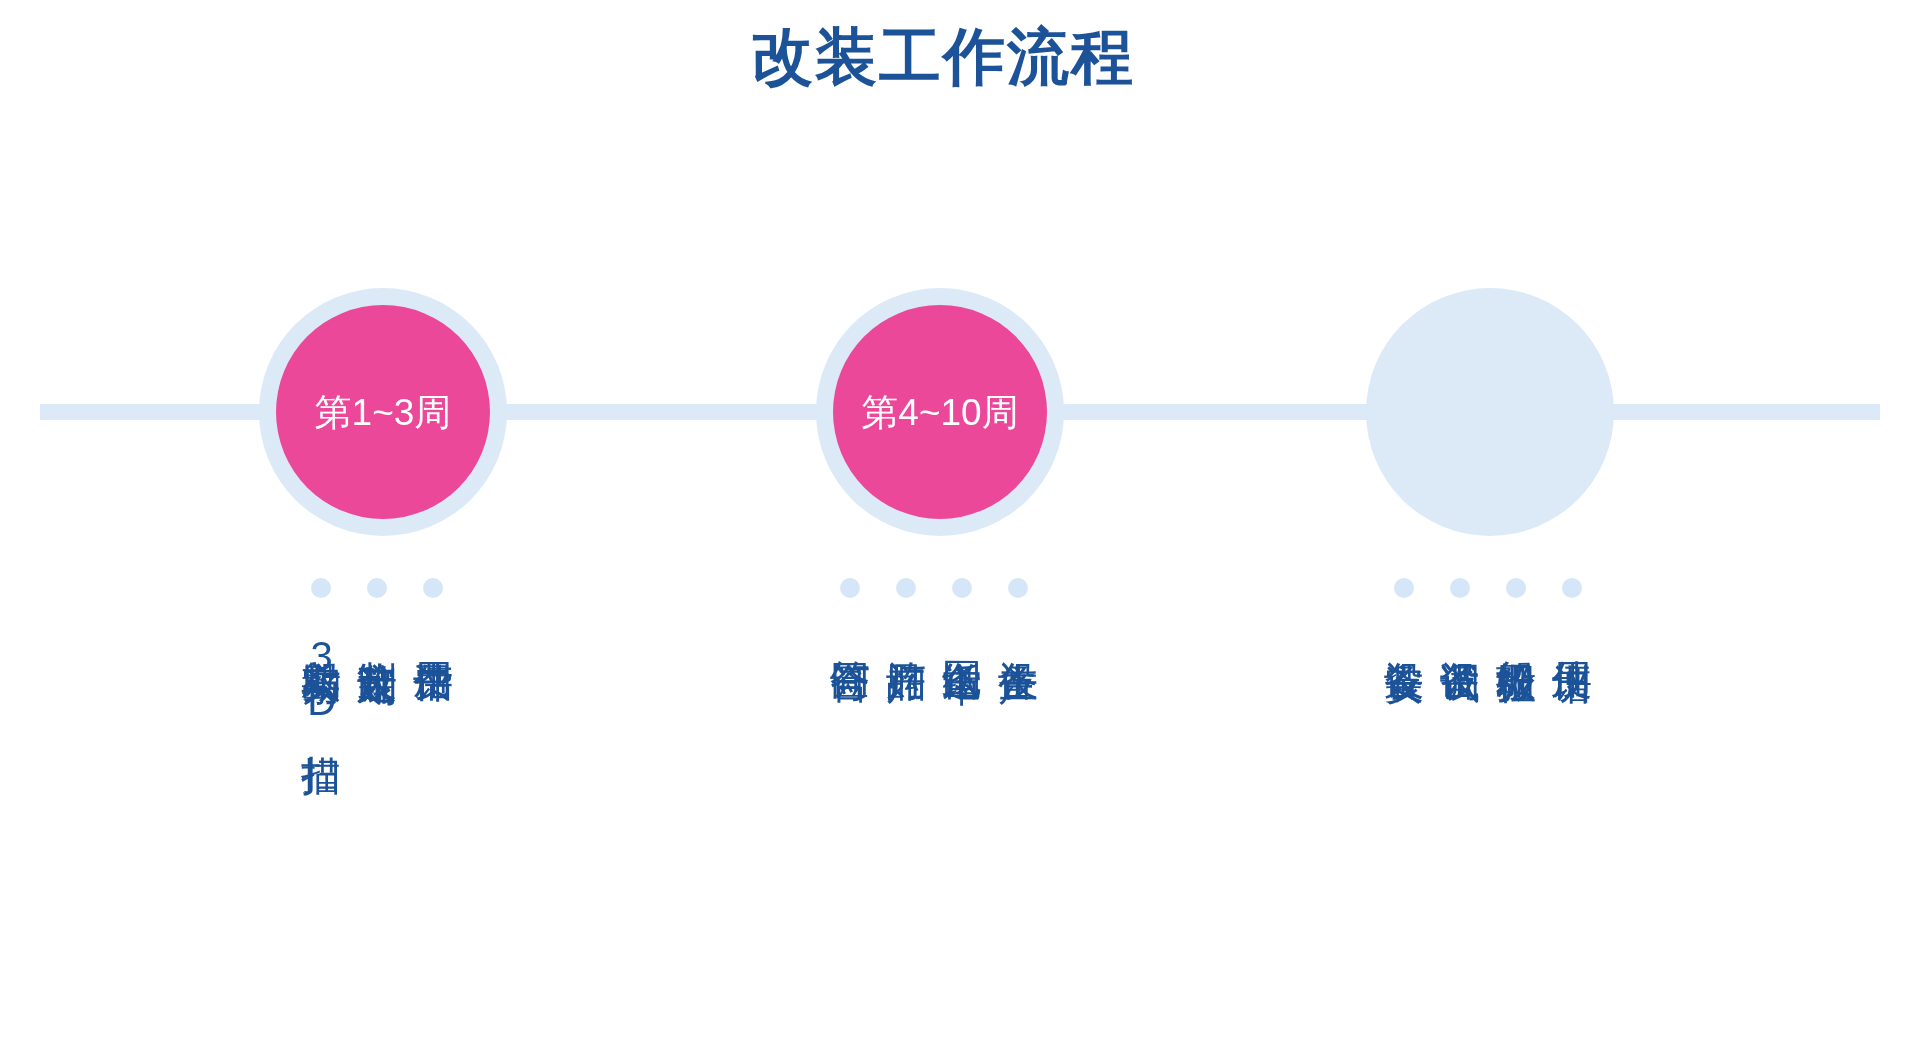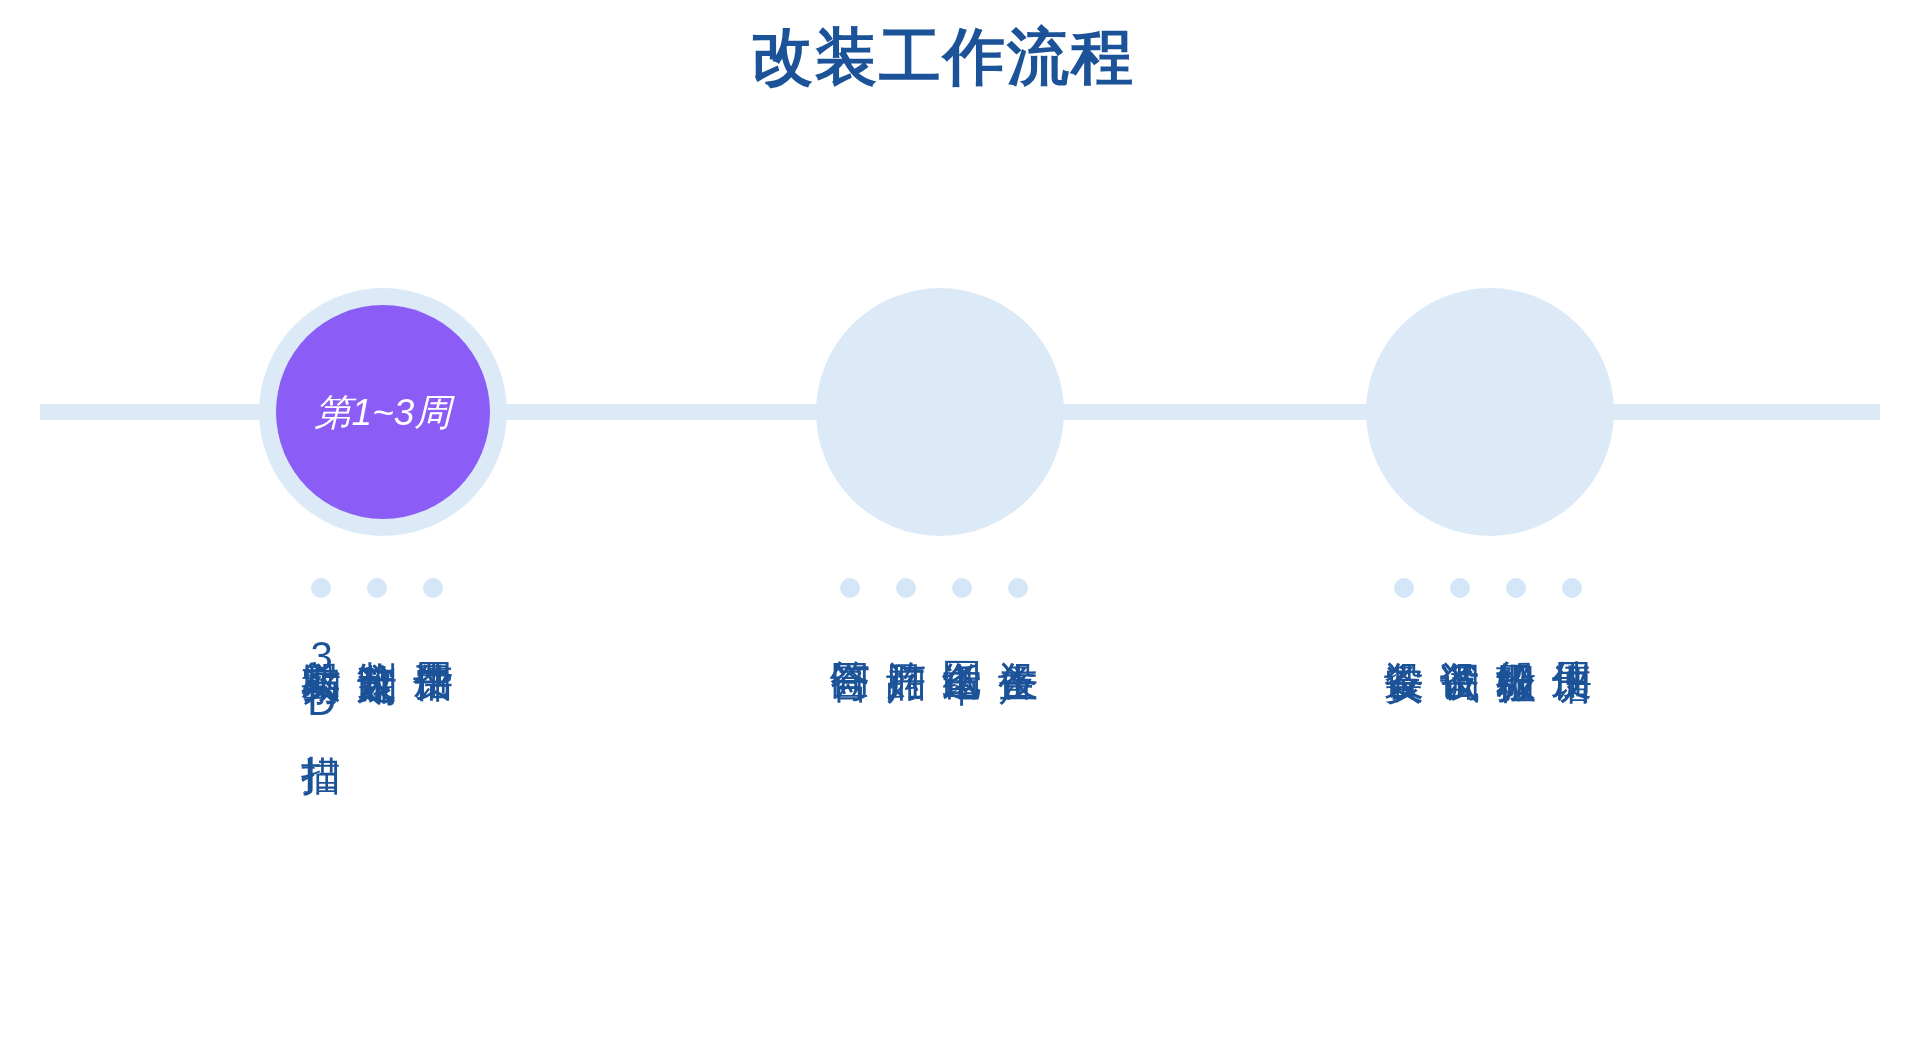--- a/index.html
+++ b/index.html
@@ -59,25 +59,24 @@
     border-radius: 50%;
     background: #dceaf8;
   }
   .stage-disc {
     position: absolute;
     left: 17px;
     top: 17px;
     width: 214px;
     height: 214px;
     border-radius: 50%;
-    background: #8b5cf6;
+    background: #ec4899;
     display: flex;
     align-items: center;
     justify-content: center;
-    font-style: italic;
   }
   .stage-label {
     color: #ffffff;
     font-size: 37px;
     font-weight: 400;
     letter-spacing: 0px;
     white-space: nowrap;
     line-height: 1;
   }
 
@@ -131,20 +130,23 @@
 
 <div class="stage-node" id="stage-node-1">
   <div class="stage-ring"></div>
   <div class="stage-disc">
     <span class="stage-label">第1~3周</span>
   </div>
 </div>
 
 <div class="stage-node" id="stage-node-2">
   <div class="stage-ring"></div>
+  <div class="stage-disc">
+    <span class="stage-label">第4~10周</span>
+  </div>
 </div>
 
 <div class="stage-node" id="stage-node-3">
   <div class="stage-ring"></div>
 </div>
 
 <div class="task-group" id="task-group-1">
   <div class="task-column">
     <span class="task-dot"></span>
     <span class="task-text">费用评估</span>

